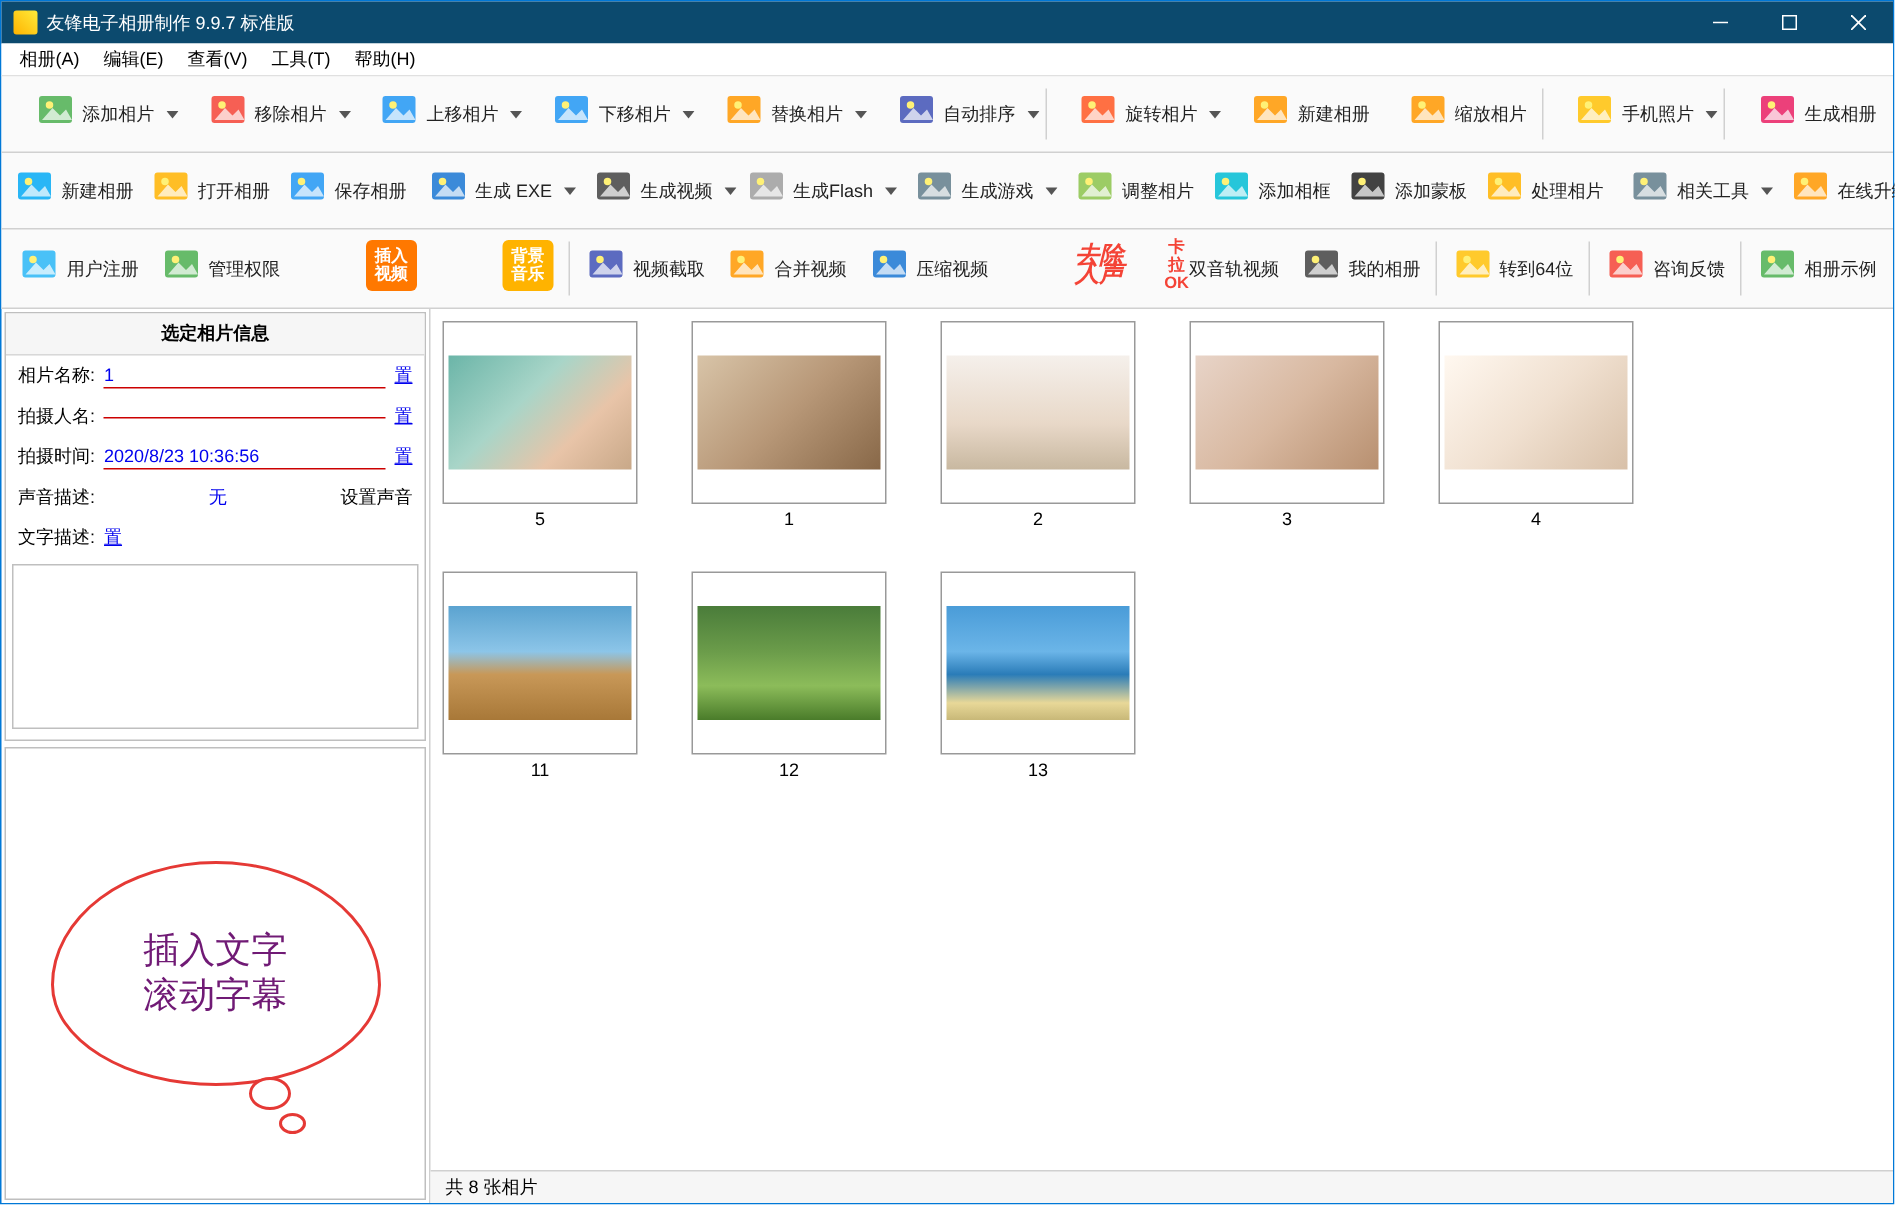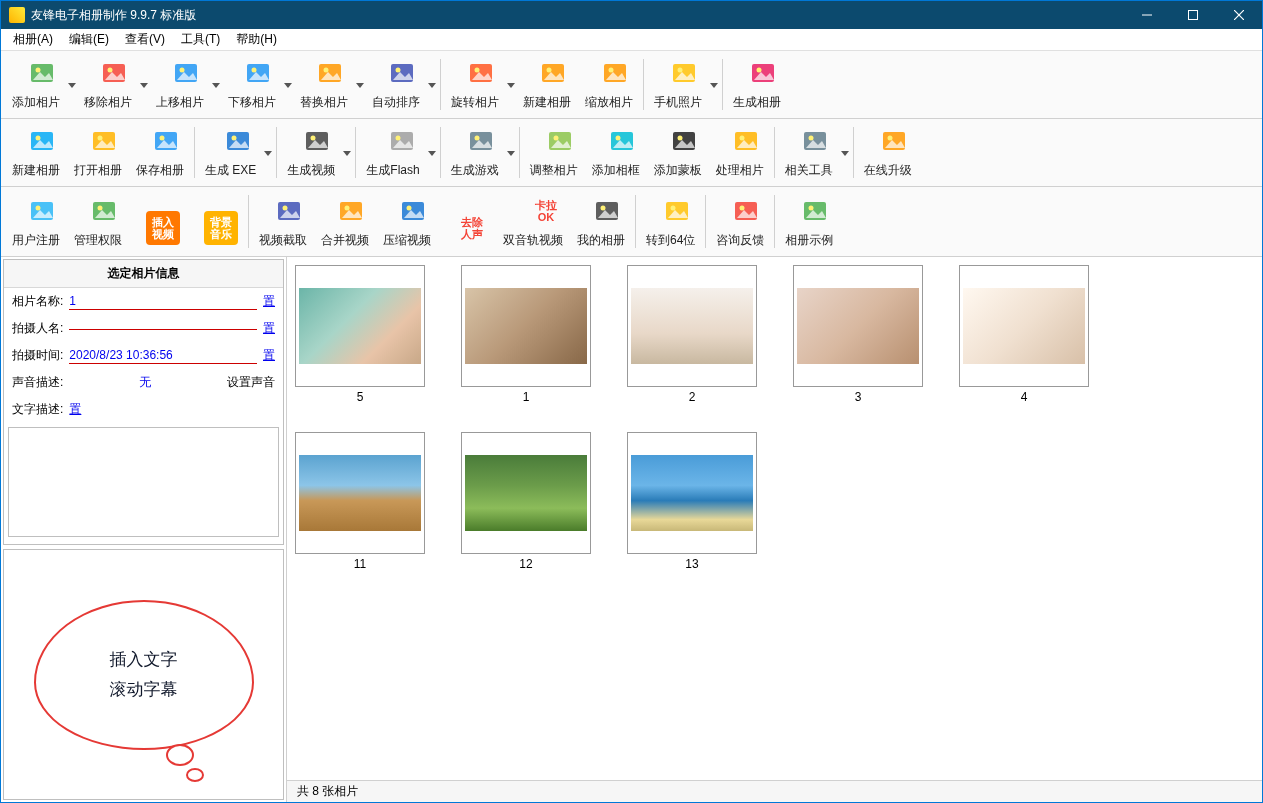--- a/index.html
+++ b/index.html
@@ -7,41 +7,41 @@
 .window { width: 1263px; height: 803px; display: flex; flex-direction: column; border: 1px solid #0078d7; }
 .titlebar { background: #0c4a6e; color: #fff; height: 28px; display: flex; align-items: center; padding: 0 0 0 8px; }
 .titlebar .app-icon { width: 16px; height: 16px; background: linear-gradient(45deg,#ffb300,#ffeb3b); border-radius: 2px; margin-right: 6px; }
 .titlebar .title { flex: 1; font-size: 12px; }
 .win-controls { display: flex; }
 .win-btn { width: 46px; height: 28px; display: flex; align-items: center; justify-content: center; cursor: pointer; }
 .menubar { background: #fff; border-bottom: 1px solid #e0e0e0; height: 22px; display: flex; align-items: flex-start; padding: 0 4px; }
 .menubar span { padding: 2px 8px; cursor: pointer; }
 .toolbars { background: #fafafa; }
 .toolbar { display: flex; align-items: stretch; border-bottom: 1px solid #d0d0d0; padding: 4px; }
-.tbtn { display: flex; flex-direction: column; align-items: flex-end; justify-content: flex-end; min-width: 58px; padding: 2px 6px; cursor: pointer; border: 1px solid transparent; border-radius: 2px; position: relative; }
+.tbtn { display: flex; flex-direction: row; align-items: center; justify-content: flex-end; min-width: 58px; padding: 2px 6px; cursor: pointer; border: 1px solid transparent; border-radius: 2px; position: relative; margin-left: 33px; }
 .tbtn .ic { width: 32px; height: 32px; margin-bottom: 4px; display: flex; align-items: center; justify-content: center; }
 .tbtn .lbl { font-size: 12px; color: #222; white-space: nowrap; }
 .tsep { width: 1px; background: #d0d0d0; margin: 4px 3px; }
 .dd { width: 10px; display: flex; align-items: center; justify-content: center; cursor: pointer; border: 1px solid transparent; border-radius: 2px; }
 .content { flex: 1; display: flex; overflow: hidden; }
 .sidebar { width: 286px; border-right: 1px solid #d0d0d0; display: flex; flex-direction: column; padding: 2px; gap: 4px; }
 .panel { border: 1px solid #bfbfbf; }
 .panel-title { text-align: center; font-weight: bold; padding: 5px; background: #f6f6f6; border-bottom: 1px solid #d8d8d8; }
 .info-row { display: flex; align-items: center; padding: 5px 8px; gap: 6px; }
 .info-row .key { color: #000; }
 .info-row .val { flex: 1; color: #0000ee; border-bottom: 1px solid #c00; padding: 1px 0; }
 .info-row .chg { color: #0000ee; cursor: pointer; text-decoration: underline; }
 .textarea { width: 100%; height: 110px; border: 1px solid #bfbfbf; resize: none; padding: 4px; }
 .textarea-wrap { padding: 4px; position: relative; }
 .tip-box { flex: 1; display: flex; align-items: center; justify-content: center; }
 .bubble { width: 220px; height: 150px; border: 2px solid #e53935; border-radius: 50% 50% 50% 50% / 55% 55% 45% 45%; display: flex; flex-direction: column; align-items: center; justify-content: center; background: #fff; position: relative; }
 .bubble::before, .bubble::after { content:""; position:absolute; border:2px solid #e53935; background:#fff; border-radius:50%; }
 .bubble::before { width:24px; height:18px; bottom:-18px; left:130px; }
 .bubble::after { width:14px; height:10px; bottom:-34px; left:150px; }
-.bubble .bl { color: #0f172a; font-size: 17px; line-height: 30px; }
+.bubble .bl { color: #701a75; font-size: 24px; line-height: 30px; }
 .main { flex: 1; display: flex; flex-direction: column; }
 .thumbs-area { flex: 1; overflow: auto; padding: 8px; display: flex; flex-wrap: wrap; align-content: flex-start; gap: 28px 36px; }
 .thumb-item { display: flex; flex-direction: column; align-items: center; gap: 3px; }
 .thumb { width: 130px; height: 122px; border: 1px solid #999; background: #fff; display: flex; align-items: center; justify-content: center; padding: 3px; }
 .thumb-inner { width: 100%; height: 76px; }
 .status { height: 22px; border-top: 1px solid #d0d0d0; display: flex; align-items: center; padding: 0 10px; background: #f6f6f6; }
 svg { display: block; }
 </style>
 </head>
 <body>
@@ -452,21 +452,21 @@
           <div class="ic">
             <svg width="32" height="32" viewBox="0 0 32 32">
     <rect x="3" y="6" width="22" height="18" rx="2" fill="#1976d2" opacity="0.85"></rect>
     <circle cx="10" cy="12" r="2.5" fill="#fff176"></circle>
     <path d="M5 22 L12 14 L17 19 L21 15 L25 22 Z" fill="#fff" opacity="0.7"></path>
   </svg>
           </div>
           <div class="lbl">压缩视频</div>
         </div>
         <div class="tbtn">
-          <div class="ic" style="width: 34px; height: 34px; display: flex; align-items: center; justify-content: center; color: rgb(244, 67, 54); font-size: 11px; font-weight: bold; line-height: 12px; text-align: center; white-space: pre-line;">去除
+          <div class="ic" style="width: 34px; height: 34px; display: flex; align-items: center; justify-content: center; color: rgb(244, 67, 54); font-size: 16px; font-weight: bold; line-height: 12px; text-align: center; white-space: pre-line; font-style: italic;">去除
 人声</div>
         </div>
         <div class="tbtn">
           <div class="ic" style="width: 34px; height: 34px; display: flex; align-items: center; justify-content: center; color: rgb(244, 67, 54); font-size: 11px; font-weight: bold; line-height: 12px; text-align: center; white-space: pre-line;">卡拉
 OK</div>
           <div class="lbl">双音轨视频</div>
         </div>
         <div class="tbtn">
           <div class="ic">
             <svg width="32" height="32" viewBox="0 0 32 32">

